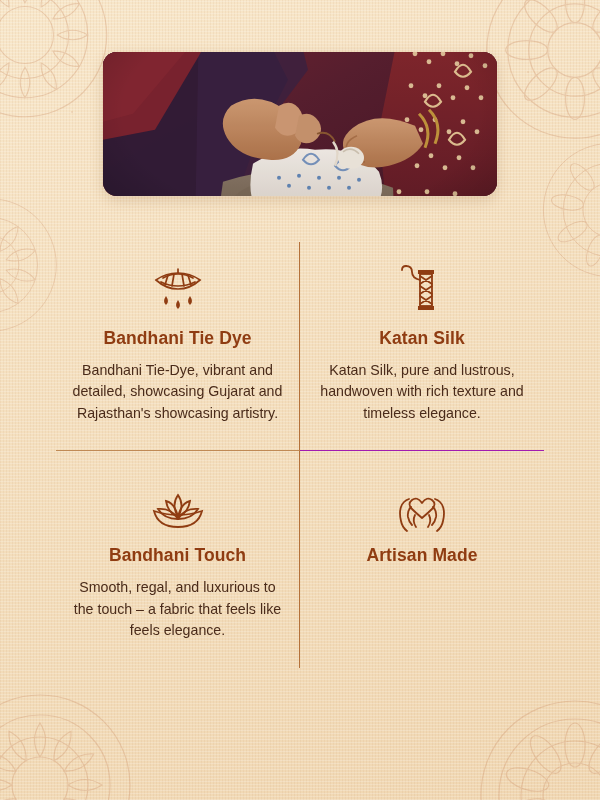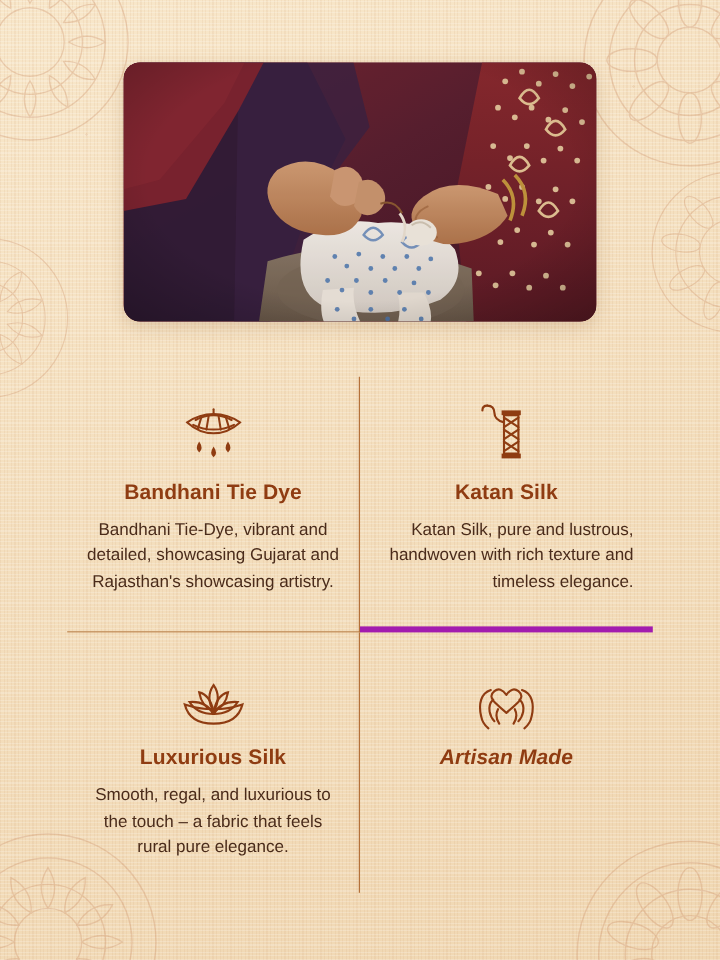--- a/index.html
+++ b/index.html
@@ -42,21 +42,21 @@
   .mandala.mid-left    { top: 180px;  left: -95px; }
   .mandala.bottom-left { bottom: -85px; left: -60px; }
   .mandala.bottom-right{ bottom: -95px; right: -75px; }
   .mandala.mid-right   { top: 120px; right: -100px; }
 
   
   .page {
     position: relative;
     z-index: 2;
     width: 600px;
-    height: 744px;
+    height: 668px;
     padding: 52px 0 0 0;
     display: flex;
     flex-direction: column;
     align-items: center;
   }
 
   .hero {
     width: 394px;
     height: 228px;
     border-radius: 14px;
@@ -76,23 +76,23 @@
   }
 
   .cell {
     padding: 18px 16px 26px 16px;
     text-align: center;
     display: flex;
     flex-direction: column;
     align-items: center;
   }
   .cell.r0c0 { border-right: 1px solid #b4713a; border-bottom: 1px solid #c08a55; }
-  .cell.r0c1 { border-bottom: 5px solid #a21caf; text-align: right; }
+  .cell.r0c1 { border-bottom: 1px solid #a21caf; }
   .cell.r1c0 { border-right: 1px solid #b4713a; padding-top: 26px; }
-  .cell.r1c1 { padding-top: 26px; font-style: italic; }
+  .cell.r1c1 { padding-top: 26px; }
 
   .f-icon {
     height: 56px;
     display: flex;
     align-items: flex-end;
     justify-content: center;
     margin-bottom: 12px;
   }
   .f-icon svg { display: block; }
 
@@ -445,22 +445,22 @@
           <g fill="none" stroke="#8f3c12" stroke-width="1.8" stroke-linecap="round">
             <path d="M28 4 q7 10 0 22 q-7 -12 0 -22z"></path>
             <path d="M28 26 q-10 -4 -12 -16 q9 2 12 16z"></path>
             <path d="M28 26 q10 -4 12 -16 q-9 2 -12 16z"></path>
             <path d="M28 28 q-14 0 -20 -10 q14 -1 20 10z"></path>
             <path d="M28 28 q14 0 20 -10 q-14 -1 -20 10z"></path>
             <path d="M4 20 q4 16 24 16 q20 0 24 -16 q-12 4 -24 4 q-12 0 -24 -4z"></path>
           </g>
         </svg>
       </div>
-      <div class="f-title">Luxurious Silk</div>
-      <div class="f-desc">Smooth, regal, and luxurious to the touch – a fabric that feels rural pure elegance.</div>
+      <div class="f-title">Bandhani Touch</div>
+      <div class="f-desc">Smooth, regal, and luxurious to the touch – a fabric that feels like feels elegance.</div>
     </div>
 
     <div class="cell r1c1">
       <div class="f-icon">
         <svg width="54" height="48" viewBox="0 0 54 48">
           <g fill="none" stroke="#8f3c12" stroke-width="1.8" stroke-linecap="round" stroke-linejoin="round">
             <path d="M27 18 q-5 -7 -10 -3 q-5 4 0 9 q4 4 10 9 q6 -5 10 -9 q5 -5 0 -9 q-5 -4 -10 3z"></path>
             <path d="M14 14 q-6 2 -8 8 q-2 6 0 14 q1 6 6 10"></path>
             <path d="M40 14 q6 2 8 8 q2 6 0 14 q-1 6 -6 10"></path>
             <path d="M16 22 q-4 4 -3 10 q1 5 4 8"></path>

